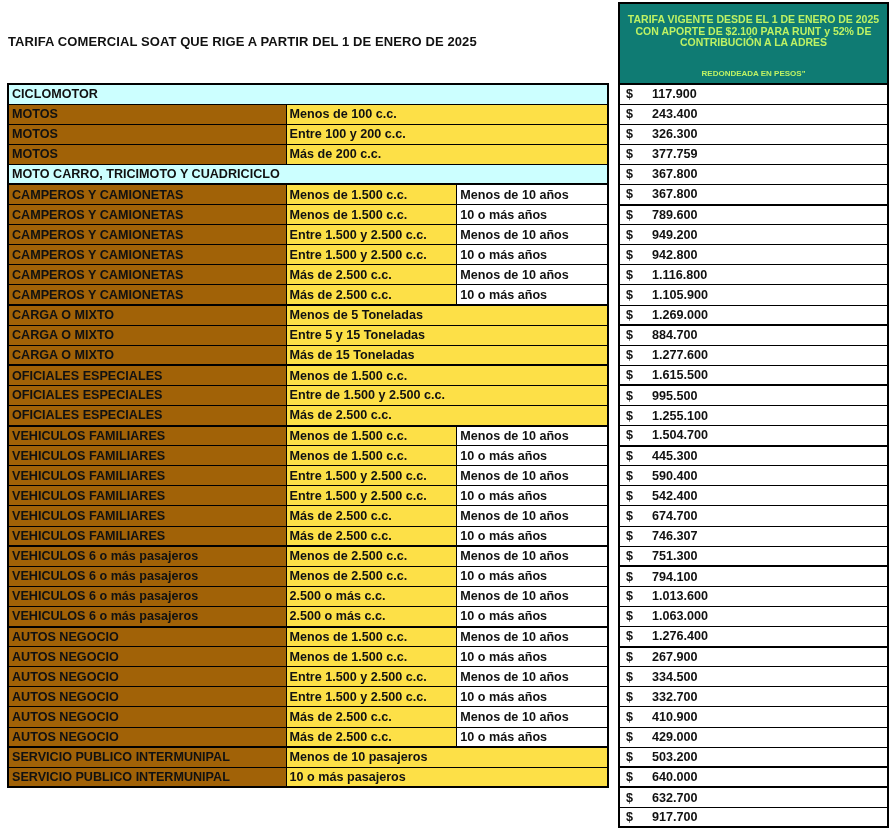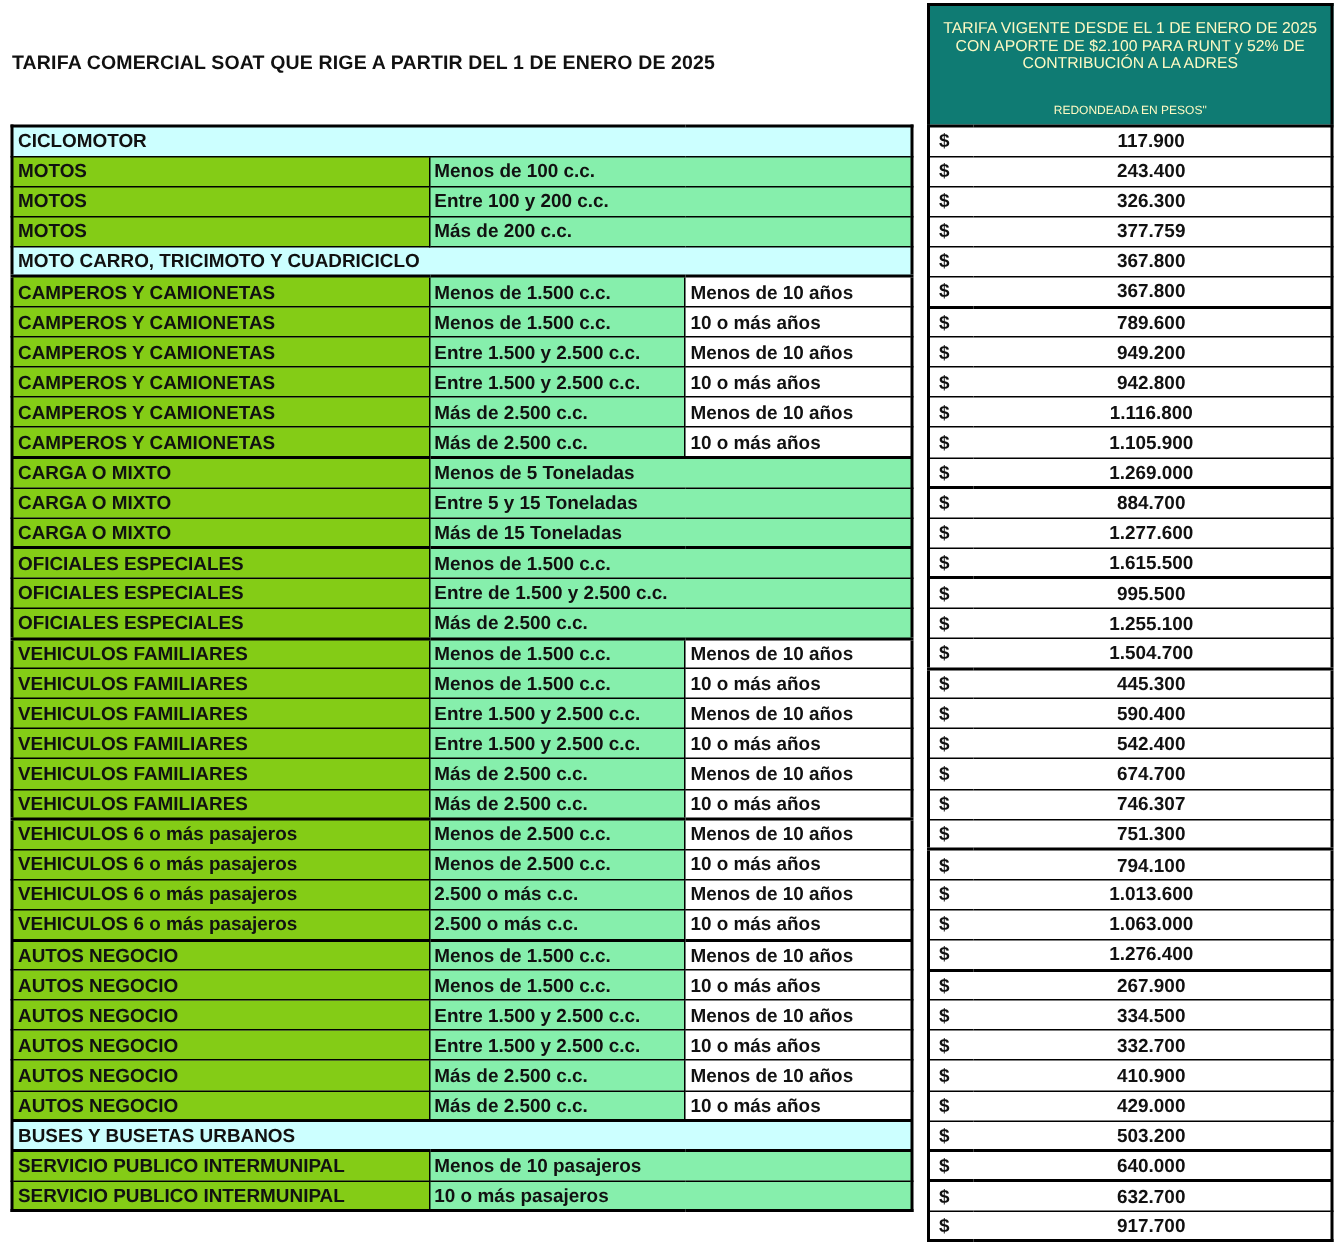--- a/index.html
+++ b/index.html
@@ -2,36 +2,36 @@
 <html><head>
 <meta charset="utf-8">
 <style>
   html, body { margin:0; padding:0; background:#ffffff; }
   body { width:895px; height:835px; position:relative; overflow:hidden;
          font-family:"Liberation Sans", sans-serif; color:#111; }
   .title { position:absolute; left:8px; top:34px; width:600px; 
            font-size:13px; font-weight:bold; letter-spacing:0.1px; }
   .hdr { position:absolute; left:618px; top:2px; width:271px; height:81px;
          background:#0f7b73; border:2px solid #000; border-bottom:none; box-sizing:border-box;
-         color:#fef9c3; text-align:center; font-weight:normal; }
+         color:#bef264; text-align:center; font-weight:bold; }
   .hdr .l1 { font-size:10.5px; line-height:11.5px; padding:10px 6px 0 6px; }
   .hdr .l2 { font-size:8px; position:absolute; left:0; right:0; bottom:5px; }
   table { border-collapse:collapse; position:absolute; }
   #left { left:7px; top:83px; width:602px; }
   #right { left:618px; top:83px; width:271px; }
   td { height:20.1px; padding:0 0 0 3px; font-size:12.6px; font-weight:bold; white-space:nowrap;
        border:1px solid #000; box-sizing:border-box; line-height:18px; }
-  #left td.c1 { width:288px; background:#84cc16; }
-  #left td.c2 { width:176px; background:#86efac; }
+  #left td.c1 { width:288px; background:#a16207; }
+  #left td.c2 { width:176px; background:#fde047; }
   #left td.c3 { width:158px; background:#fff; }
   #left td.full { background:#ccffff; }
   table { border:2px solid #000; }
   tr.gs td { border-top:2px solid #000; }
   #right td.cur { width:30px; border-right:none; padding-left:6px; }
-  #right td.val { text-align:center; padding-right:4px; border-left:none; }
+  #right td.val { text-align:left; padding-right:4px; border-left:none; }
 </style>
 </head>
 <body>
 
 <div class="title">TARIFA COMERCIAL SOAT QUE RIGE A PARTIR DEL 1 DE ENERO DE 2025</div>
 
 <div class="hdr">
   <div class="l1">TARIFA VIGENTE DESDE EL 1 DE ENERO DE 2025 CON APORTE DE $2.100 PARA RUNT y 52% DE CONTRIBUCIÓN A LA ADRES</div>
   <div class="l2">REDONDEADA EN PESOS"</div>
 </div>
@@ -184,23 +184,20 @@
         <td class="c1">AUTOS NEGOCIO</td>
         <td class="c2">Más de 2.500 c.c.</td>
         <td class="c3">Menos de 10 años</td>
       </tr>
       <tr>
         <td class="c1">AUTOS NEGOCIO</td>
         <td class="c2">Más de 2.500 c.c.</td>
         <td class="c3">10 o más años</td>
       </tr>
       <tr class="gs">
-        <td class="c1 full" colspan="3">BUSES Y BUSETAS URBANOS</td>
-      </tr>
-      <tr class="gs">
         <td class="c1">SERVICIO PUBLICO INTERMUNIPAL</td>
         <td class="c2" colspan="2">Menos de 10 pasajeros</td>
       </tr>
       <tr>
         <td class="c1">SERVICIO PUBLICO INTERMUNIPAL</td>
         <td class="c2" colspan="2">10 o más pasajeros</td>
       </tr>
     </tbody>
   </table>
 <table id="right">

